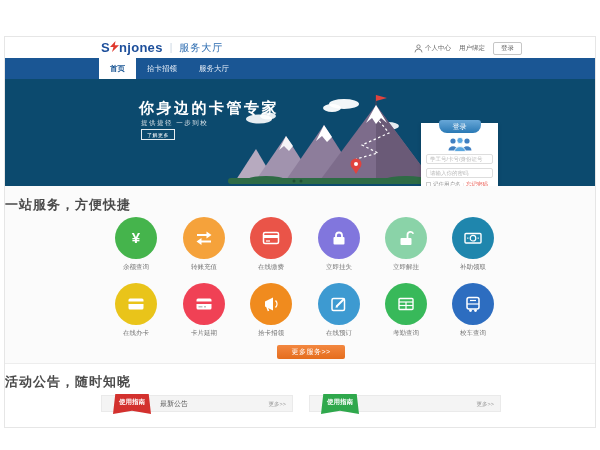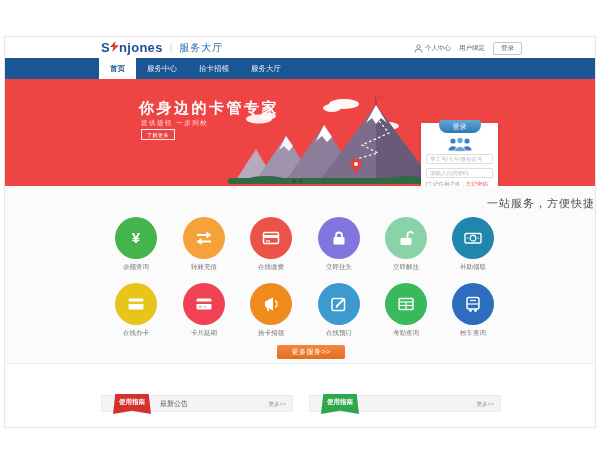--- a/index.html
+++ b/index.html
@@ -57,21 +57,21 @@
                   font-size:10px; color:#2b2b45; letter-spacing:-1px; transform:skewX(-8deg);
                   margin-left:5px; }
   .captcha-refresh { font-size:5px; color:#4a90d9; margin-left:4px; cursor:pointer; }
   .login-submit { position:absolute; left:6px; top:83px; width:65px; height:14px; border:none; border-radius:7px;
                   color:#fff; font-size:7.5px; cursor:pointer;
                   background-image:linear-gradient(rgba(255,255,255,.25), rgba(0,0,0,.12)); }
 
   
   .services { position:absolute; left:0; top:149px; width:100%; height:178px; background:#fbfbfb;
               border-bottom:1px solid #ededed; }
-  .section-heading { width:100%; text-align:right; font-size:11px; font-weight:400; color:#4a4a4a;
+  .section-heading { width:100%; text-align:left; font-size:13px; font-weight:700; color:#4a4a4a;
                      letter-spacing:1px; }
   .services .section-heading { position:absolute; top:10px; }
   .svc-item { position:absolute; width:60px; text-align:center; cursor:pointer; }
   .svc-circle { width:42px; height:42px; border-radius:50%; margin:0 auto;
                 display:flex; align-items:center; justify-content:center; }
   .svc-label { margin-top:4px; font-size:6.5px; color:#777; }
   .more-btn { position:absolute; left:272px; top:159px; width:68px; height:14px; border:none; border-radius:2px;
               color:#fff; font-size:7px; cursor:pointer; letter-spacing:.5px;
               background-image:linear-gradient(rgba(255,255,255,.15), rgba(0,0,0,.05)); }
 
@@ -116,26 +116,25 @@
       </span>
       <span class="top-link">
         <span>用户绑定</span>
       </span>
       <button class="top-login-btn">登录</button>
     </div>
   </div>
 
   <div class="nav">
     <div class="nav-item active">首页</div>
-    <div class="nav-item">服务中心</div>
     <div class="nav-item">拾卡招领</div>
     <div class="nav-item">服务大厅</div>
   </div>
 
-  <div class="hero" style="background-color: #ef4444;">
+  <div class="hero" style="background-color: #0c4a6e;">
     <div class="hero-title">你身边的卡管专家</div>
     <div class="hero-sub">提供捷径 一步到校</div>
     <div class="hero-cta">了解更多</div>
 
     <div class="mountains">
       <svg width="220" height="95" viewBox="0 0 220 95">
         <ellipse cx="33" cy="28" rx="13" ry="4.5" fill="#fff" opacity=".9"></ellipse>
         <ellipse cx="42" cy="25" rx="8" ry="3.5" fill="#fff" opacity=".9"></ellipse>
         <ellipse cx="118" cy="13" rx="15" ry="5" fill="#fff" opacity=".95"></ellipse>
         <ellipse cx="106" cy="17" rx="9" ry="4" fill="#fff" opacity=".95"></ellipse>
@@ -324,20 +323,21 @@
           <circle cx="11.5" cy="15.6" r="1.4" fill="#fff"></circle>
         </svg>
       </div>
       <div class="svc-label">校车查询</div>
     </div>
 
     <button class="more-btn" style="background-color: rgb(241, 115, 31);">更多服务&gt;&gt;</button>
   </div>
 
   <div class="announce">
+    <div class="section-heading">活动公告，随时知晓</div>
 
     <div class="panel-bar panel-left">
       <div class="ribbon" style="background-color: rgb(211, 49, 46);">使用指南</div>
       <div class="panel-tab">最新公告</div>
       <div class="panel-more">更多&gt;&gt;</div>
     </div>
 
     <div class="panel-bar panel-right">
       <div class="ribbon" style="background-color: rgb(47, 168, 76);">使用指南</div>
       <div class="panel-more">更多&gt;&gt;</div>

